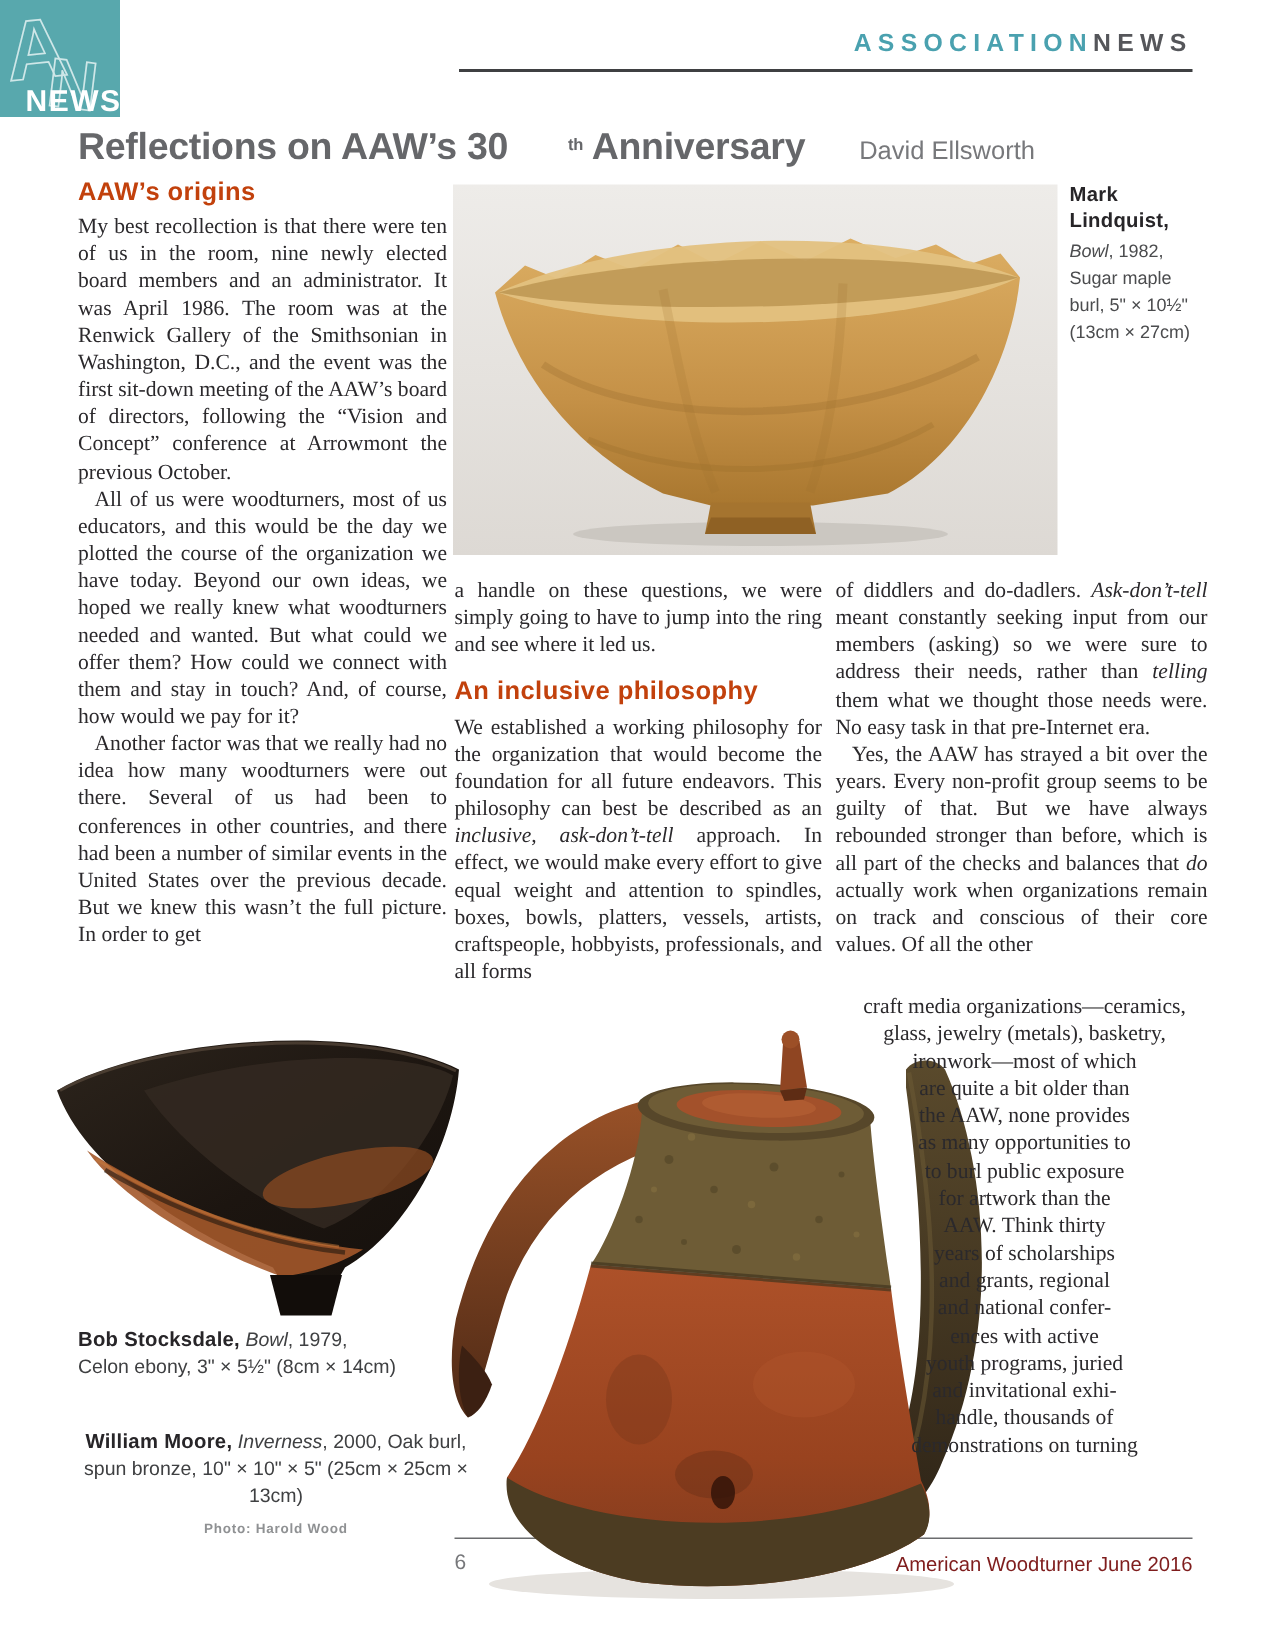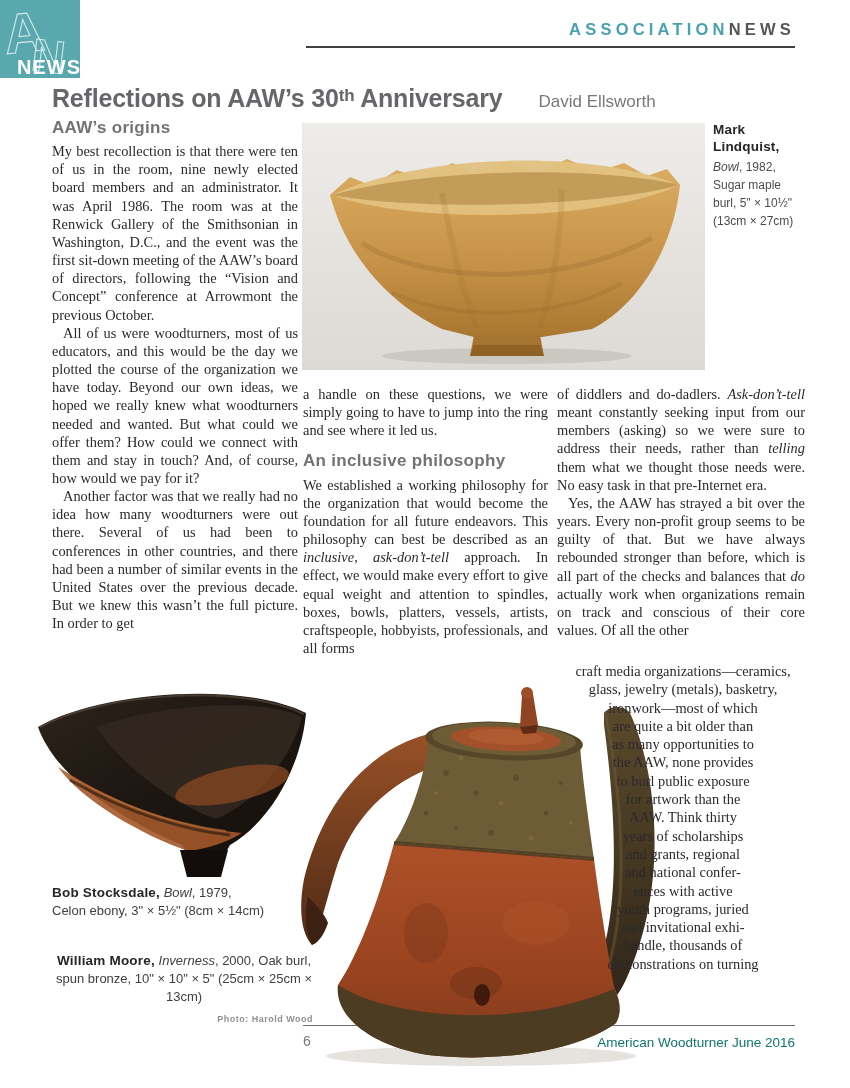--- a/index.html
+++ b/index.html
@@ -23,34 +23,34 @@
   .brand-rule {
     position:absolute; left:306px; top:46px; width:489px; height:2px;
     background:#3f4042;
   }
   
   .title-row { position:absolute; left:52px; top:84px; white-space:nowrap; }
   .title {
     display:inline; font-family:"Liberation Sans", sans-serif;
     font-weight:700; font-size:25px; letter-spacing:-0.2px; color:#66676a;
   }
-  .title sup { font-size:17px; vertical-align:6px; }
+  .title sup { font-size:11px; vertical-align:6px;margin-left:40px; }
   .byline {
     display:inline; margin-left:32px; font-family:"Liberation Sans", sans-serif;
     font-size:17px; color:#77787b;
   }
   
   .col { position:absolute; font-size:14.4px; line-height:18.15px; text-align:justify; }
   .col p + p { text-indent:11px; }
   .col-1 { left:52px;  top:119px; width:246px; }
   .col-2 { left:303px; top:385px; width:245px; }
   .col-3 { left:557px; top:385px; width:248px; }
   .sect-heading {
     font-family:"Liberation Sans", sans-serif; font-weight:700;
-    font-size:17px; letter-spacing:0.3px; color:#737373; text-align:left;
+    font-size:17px; letter-spacing:0.3px; color:#c2410c; text-align:left;
     margin-bottom:5px;
   }
   .sect-heading.inner { margin-top:13px; }
   .wrap-block {
     position:absolute; left:558px; top:662px; width:250px; z-index:4;
     font-size:14.4px; line-height:18.3px; text-align:center; white-space:nowrap;font-family:Liberation Serif, serif;
   }
   
   .fig-lindquist {
     position:absolute; left:302px; top:123px; width:403px; height:247px;
@@ -71,33 +71,33 @@
     position:absolute; left:52px; top:884px; width:260px;
     font-family:"Liberation Sans", sans-serif; font-size:13px; color:#3f4042;
     line-height:18px;
   }
   .cap-moore {
     position:absolute; left:55px; top:952px; width:258px; text-align:center;
     font-family:"Liberation Sans", sans-serif; font-size:13px; color:#3f4042;
     line-height:18px; z-index:3;
   }
   .cap-credit {
-    margin-top:4px; text-align:right; font-size:9px; letter-spacing:0.5px;
+    margin-top:4px; font-size:9px; letter-spacing:0.5px;
     color:#8f9193; font-weight:700;
   }
   .fig-moore { position:absolute; left:276px; top:683px; width:392px; height:392px; z-index:2; }
   
   .footer-rule { position:absolute; left:303px; top:1025px; width:492px; height:1px; background:#6b6c6e; z-index:0; }
   .footer-page {
     position:absolute; left:303px; top:1033px;
     font-family:"Liberation Sans", sans-serif; font-size:14px; color:#77787b; z-index:3;
   }
   .footer-journal {
     position:absolute; right:55px; top:1035px;
-    font-family:"Liberation Sans", sans-serif; font-size:13.5px; color:#0f766e; z-index:3;
+    font-family:"Liberation Sans", sans-serif; font-size:13.5px; color:#7f1d1d; z-index:3;
   }
   i { font-style:italic; }
 </style>
 </head>
 <body>
 
 <div class="page">
 
   <div class="logo">
     <svg width="80" height="78" viewBox="0 0 80 78">
@@ -162,22 +162,22 @@
   <div class="col col-3">
     <p>of diddlers and do-dadlers. <i>Ask-don’t-tell</i> meant constantly seeking input from our members (asking) so we were sure to address their needs, rather than <i>telling</i> them what we thought those needs were. No easy task in that pre-Internet era.</p>
     <p>Yes, the AAW has strayed a bit over the years. Every non-profit group seems to be guilty of that. But we have always rebounded stronger than before, which is all part of the checks and balances that <i>do</i> actually work when organizations remain on track and conscious of their core values. Of all the other</p>
   </div>
 
   <div class="wrap-block">
     <div>craft media organizations—ceramics,</div>
     <div>glass, jewelry (metals), basketry,</div>
     <div>ironwork—most of which</div>
     <div>are quite a bit older than</div>
+    <div>the AAW, none provides</div>
     <div>as many opportunities to</div>
-    <div>the AAW, none provides</div>
     <div>to burl public exposure</div>
     <div>for artwork than the</div>
     <div>AAW. Think thirty</div>
     <div>years of scholarships</div>
     <div>and grants, regional</div>
     <div>and national confer-</div>
     <div>ences with active</div>
     <div>youth programs, juried</div>
     <div>and invitational exhi-</div>
     <div>handle, thousands of</div>

